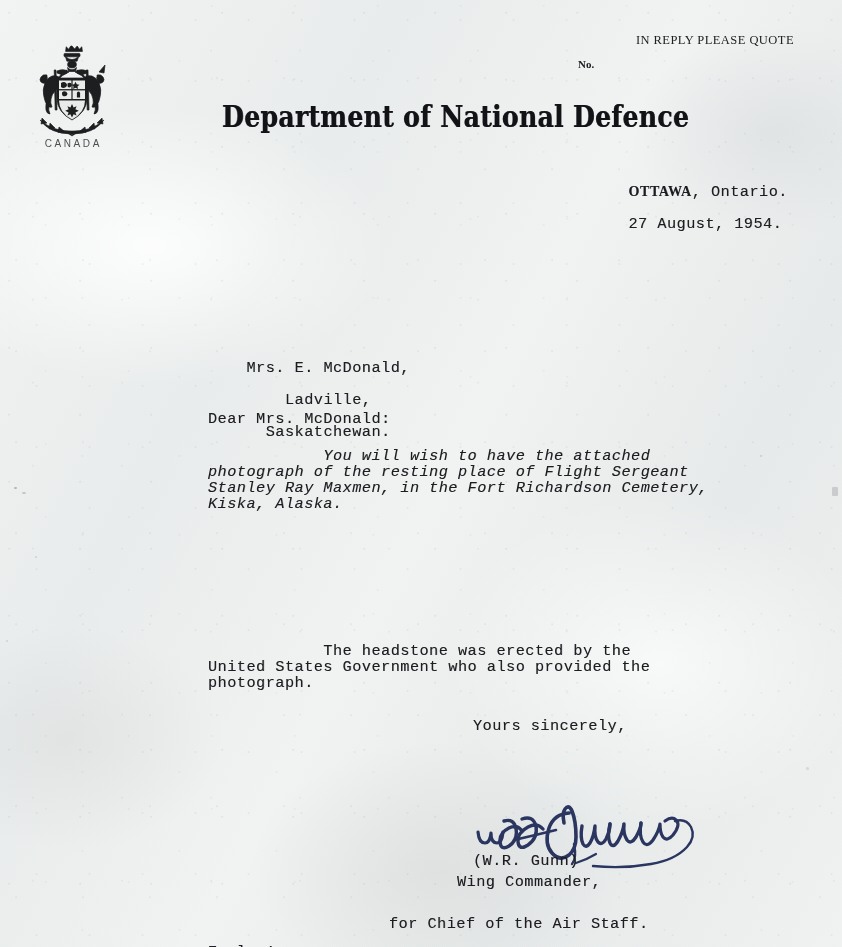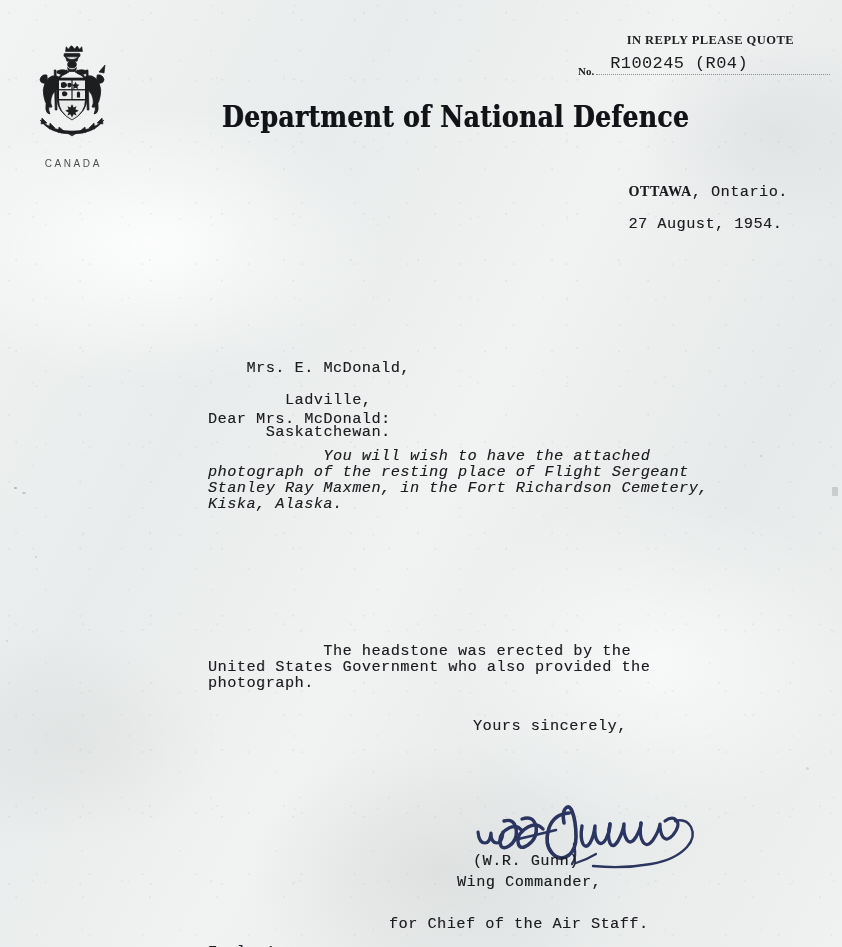--- a/index.html
+++ b/index.html
@@ -52,34 +52,34 @@
   
   #crest-block {
     position: absolute;
     left: 16px;
     top: 42px;
     width: 112px;
     text-align: center;
   }
   #crest-svg { display: block; margin: 0 auto; }
   #crest-caption {
-    margin-top: 20px;
+    margin-top: 0;
     font-family: "Liberation Sans", "DejaVu Sans", sans-serif;
     font-size: 10px;
     letter-spacing: 2.6px;
     color: #4c4e50;
     text-indent: 2.6px;
   }
 
   #reply-quote {
     position: absolute;
     right: 48px;
     top: 33px;
     font-family: "Liberation Serif", "DejaVu Serif", serif;
-    font-weight: bold;
+    font-weight: normal;
     font-size: 12.5px;
     letter-spacing: 0.45px;
     color: #202124;
     white-space: nowrap;
   }
 
   #refno-row {
     position: absolute;
     left: 570px;
     top: 58px;
@@ -252,23 +252,20 @@
         <path d="M40 90 l6 4 6-4 -6 2.6z"></path>
       </g>
     </svg>
     <div id="crest-caption">CANADA</div>
   </div>
 
   <div id="reply-quote">IN REPLY PLEASE QUOTE</div>
 
   <div id="refno-row">
     <span id="refno-label">No.</span>
-    <span id="refno-rule">
-      <span id="refno-value">R100245 (R04)</span>
-    </span>
   </div>
 
   <div id="dept-title">Department of National Defence</div>
 
   <div id="place-date" class="tw">
     <span class="city">OTTAWA</span><span>, Ontario.</span><br>
     <span>27 August, 1954.</span>
   </div>
 
   <div id="addressee" class="tw">

